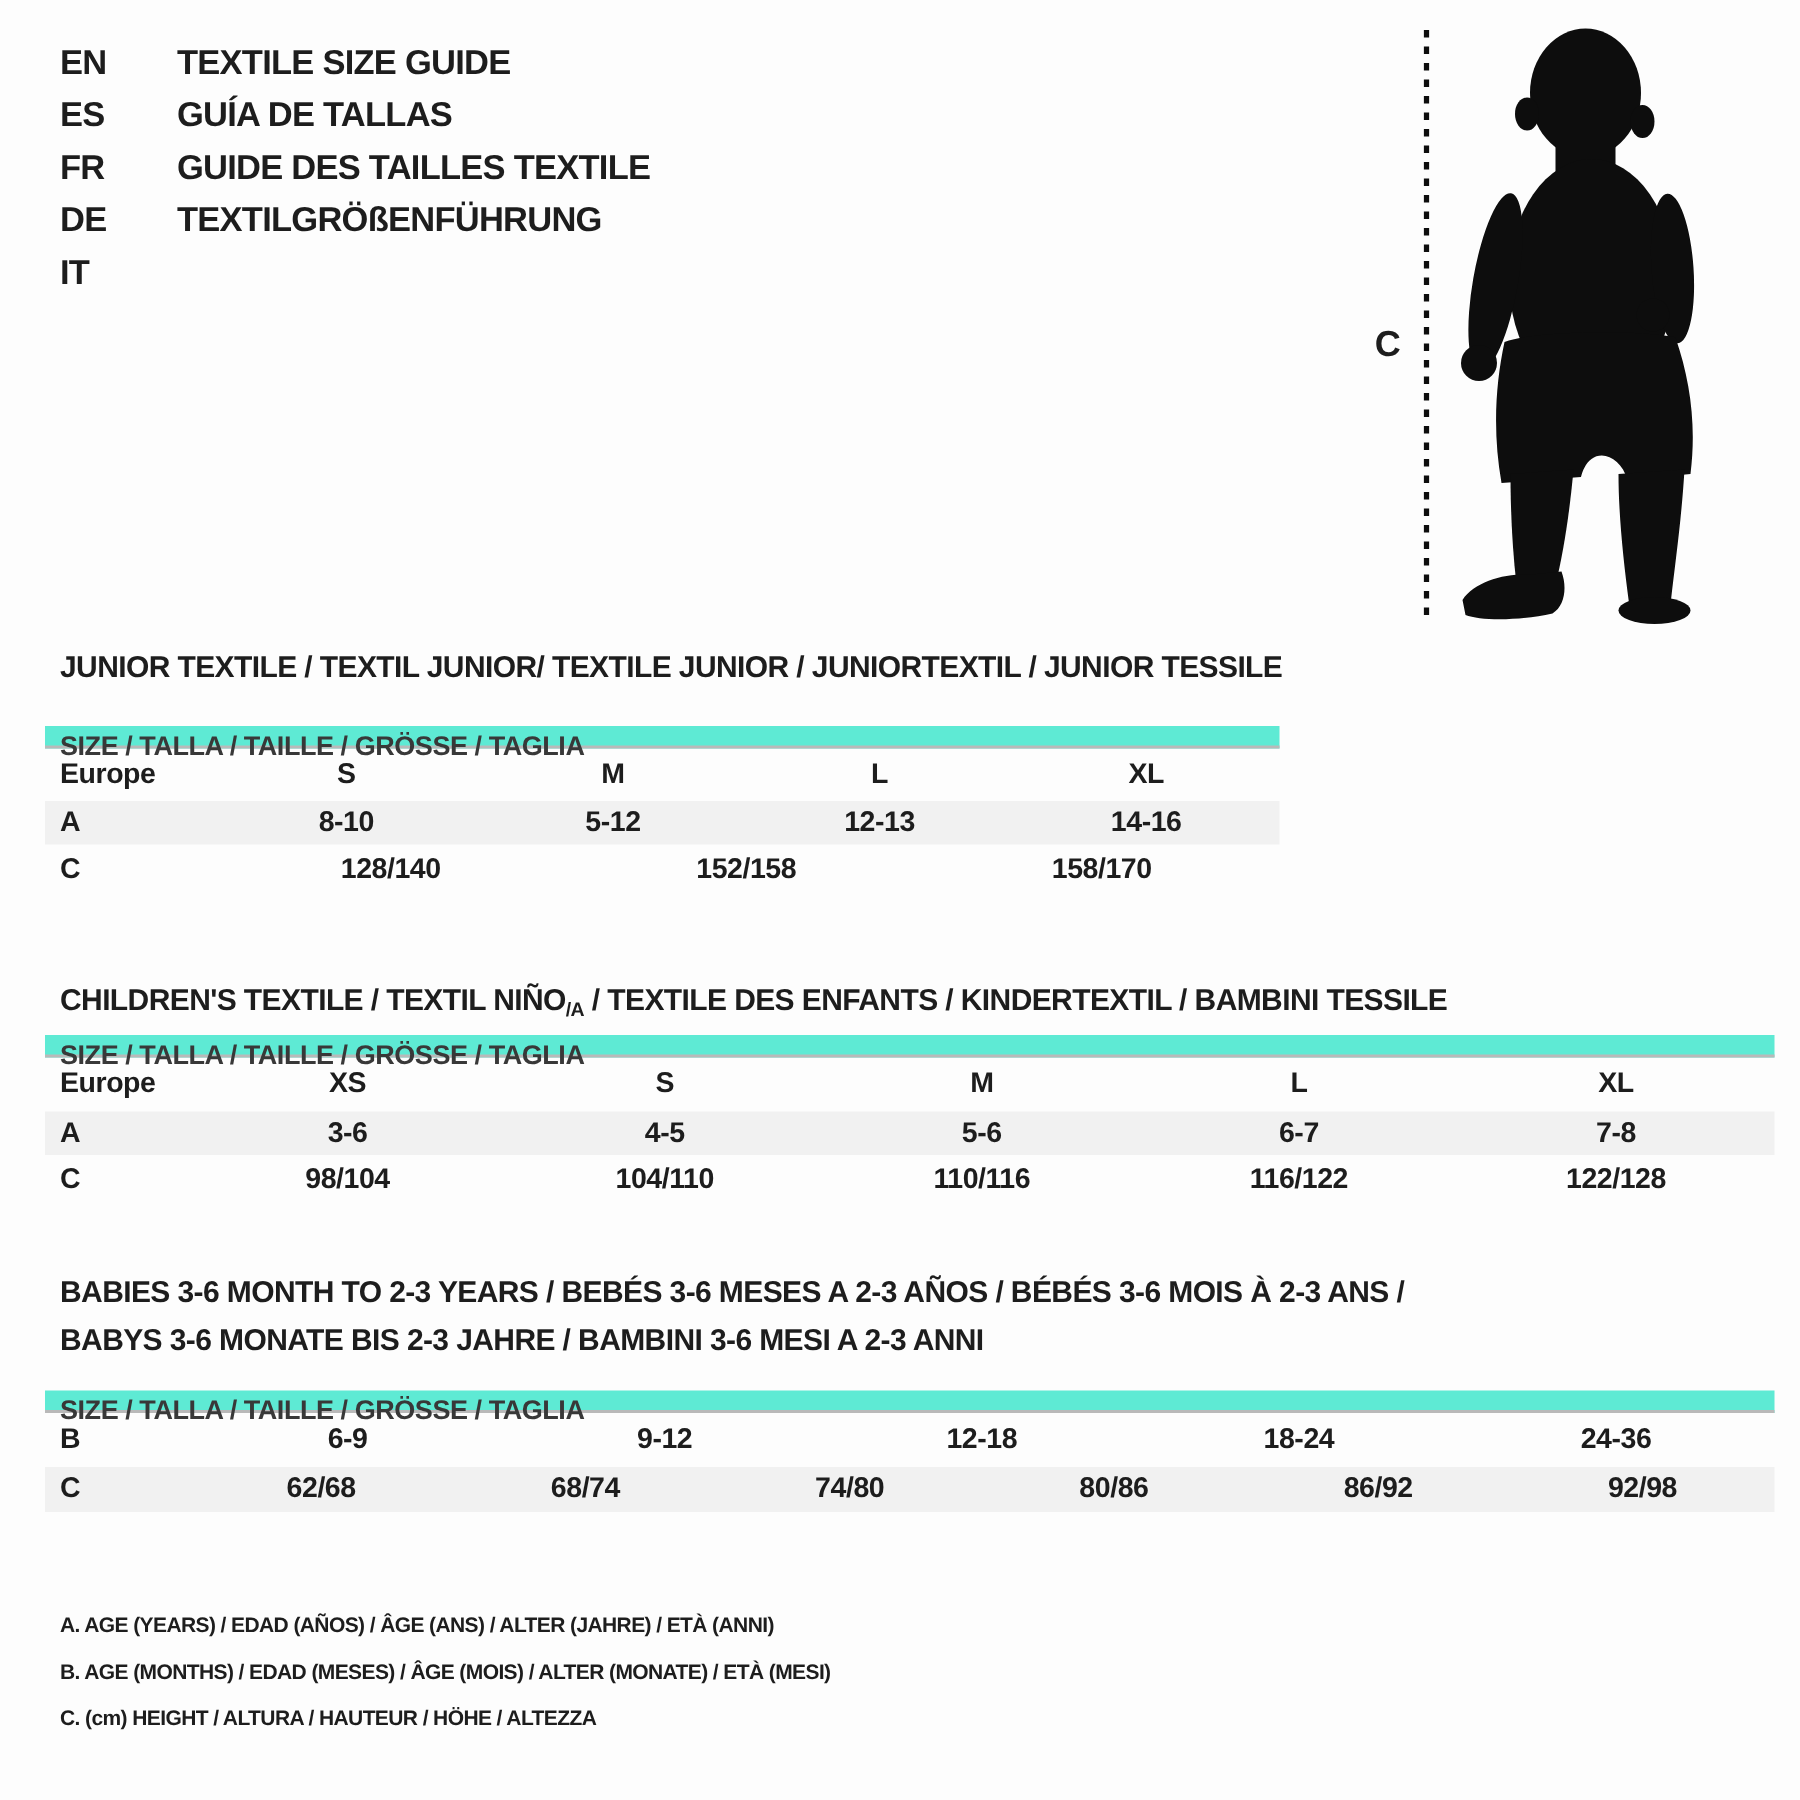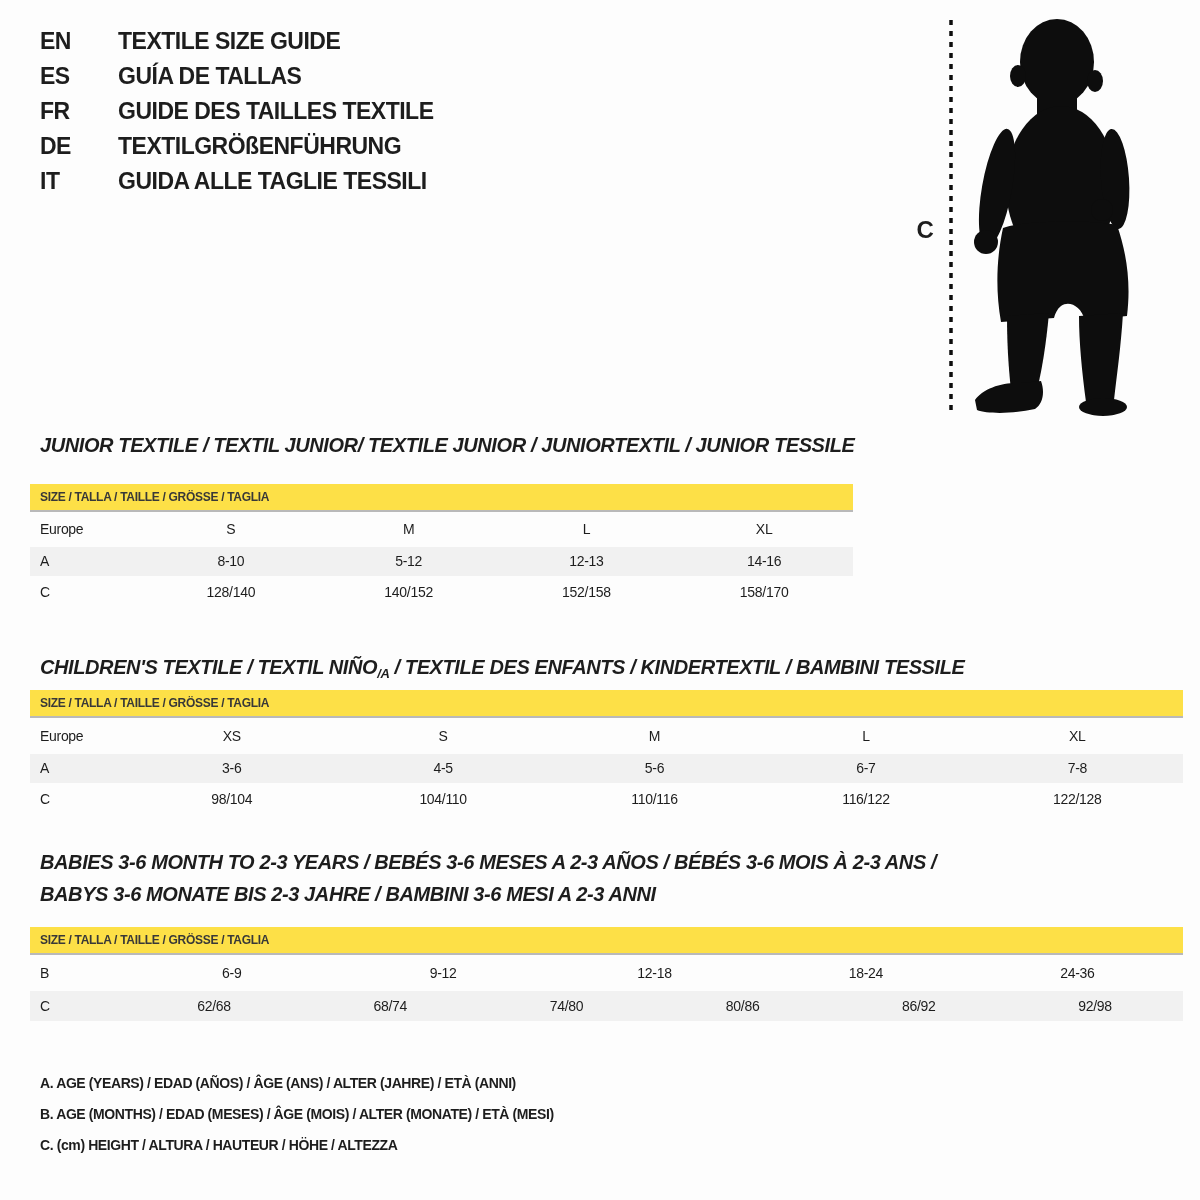--- a/index.html
+++ b/index.html
@@ -19,32 +19,32 @@
   .lang-code{width:78px;font-weight:700;font-size:23px;letter-spacing:-0.5px;}
   .lang-title{font-weight:700;font-size:23px;letter-spacing:-0.5px;white-space:nowrap;text-align:center;}
 
   
   .figure{position:absolute;left:925px;top:14px;width:220px;height:408px;}
   .c-label{position:absolute;left:908px;top:216px;width:34px;text-align:center;
     font-weight:700;font-size:24px;letter-spacing:-0.5px;}
 
   
   .section-heading{position:absolute;left:40px;font-weight:700;font-size:20px;
-    letter-spacing:-0.4px;white-space:nowrap;font-style:italic;}
+    letter-spacing:-0.4px;white-space:nowrap;}
   .heading-sub{font-size:13px;position:relative;top:4px;}
   .babies-heading{line-height:32px;}
 
   
   .tbl{position:absolute;}
-  .tbl-header{height:28px;line-height:26px;background:#fde047;
+  .tbl-header{height:15px;line-height:26px;background:#5eead4;
     border-bottom:2px solid #b9b9b9;
-    font-weight:700;font-size:12px;color:#383838;padding-left:10px;
+    font-weight:700;font-size:18px;color:#383838;padding-left:10px;
     letter-spacing:-0.3px;box-sizing:border-box;}
   .tr{display:flex;}
-  .tr .td{flex:1;text-align:center;font-weight:400;font-size:14px;
+  .tr .td{flex:1;text-align:center;font-weight:700;font-size:19px;
     letter-spacing:-0.3px;white-space:nowrap;}
   .tr .label{flex:none;text-align:left;padding-left:10px;box-sizing:border-box;}
   .shaded{background:#f1f1f1;}
   .row-h35{height:35px;line-height:35px;}
   .row-h29{height:29px;line-height:29px;}
   .row-h33{height:33px;line-height:33px;}
   .row-h36{height:36px;line-height:36px;}
   .row-h30{height:30px;line-height:30px;}
 
   .t-junior{left:30px;top:484px;width:823px;}
@@ -76,21 +76,20 @@
     <div class="lang-row">
       <span class="lang-code">FR</span>
       <span class="lang-title">GUIDE DES TAILLES TEXTILE</span>
     </div>
     <div class="lang-row">
       <span class="lang-code">DE</span>
       <span class="lang-title">TEXTILGRÖßENFÜHRUNG</span>
     </div>
     <div class="lang-row">
       <span class="lang-code">IT</span>
-      <span class="lang-title">GUIDA ALLE TAGLIE TESSILI</span>
     </div>
   </div>
 
   <div class="figure">
     <svg width="220" height="408" viewBox="0 0 220 408" xmlns="http://www.w3.org/2000/svg">
       <line x1="26" y1="6" x2="26" y2="402" stroke="#0d0d0d" stroke-width="3.5" stroke-dasharray="5 6"></line>
       <g fill="#0d0d0d" transform="translate(40,2)">
         <ellipse cx="92" cy="46" rx="37" ry="43"></ellipse>
         <ellipse cx="53" cy="60" rx="8" ry="11"></ellipse>
         <ellipse cx="130" cy="65" rx="8" ry="11"></ellipse>
@@ -123,21 +122,20 @@
     <div class="tr row-h29 shaded">
       <div class="td label">A</div>
       <div class="td">8-10</div>
       <div class="td">5-12</div>
       <div class="td">12-13</div>
       <div class="td">14-16</div>
     </div>
     <div class="tr row-h33">
       <div class="td label">C</div>
       <div class="td">128/140</div>
-      <div class="td">140/152</div>
       <div class="td">152/158</div>
       <div class="td">158/170</div>
     </div>
   </div>
 
   <div class="section-heading" style="top:656px;"><span>CHILDREN'S TEXTILE / TEXTIL NIÑO</span><span class="heading-sub">/A</span><span> / TEXTILE DES ENFANTS / KINDERTEXTIL / BAMBINI TESSILE</span></div>
   <div class="tbl t-children">
     <div class="tbl-header">SIZE / TALLA / TAILLE / GRÖSSE / TAGLIA</div>
     <div class="tr row-h36">
       <div class="td label">Europe</div>

